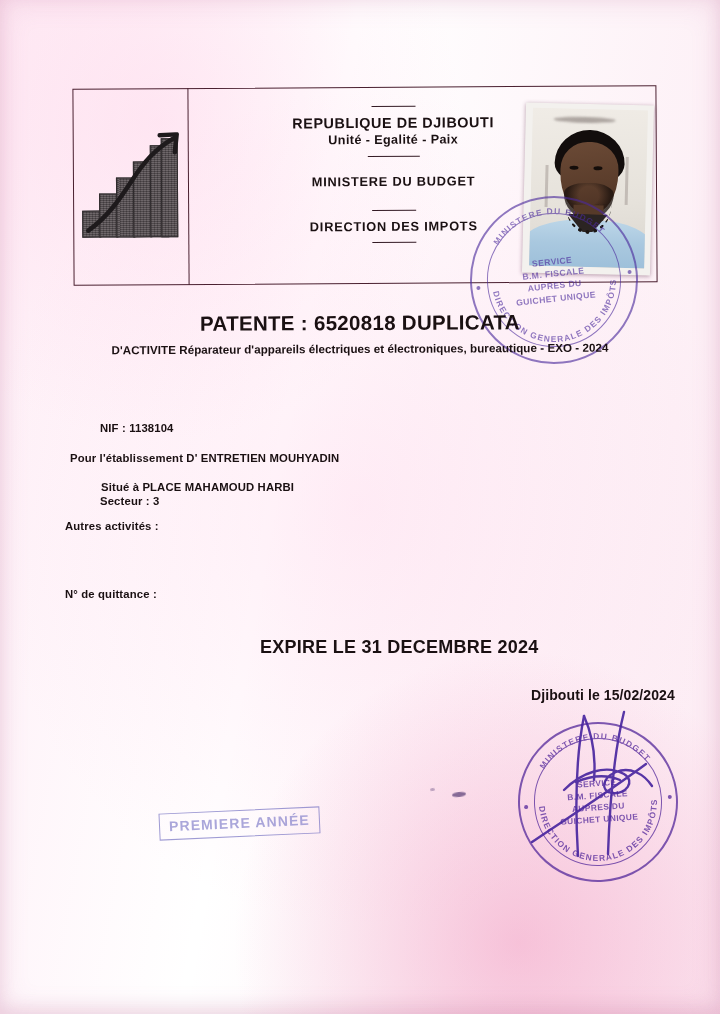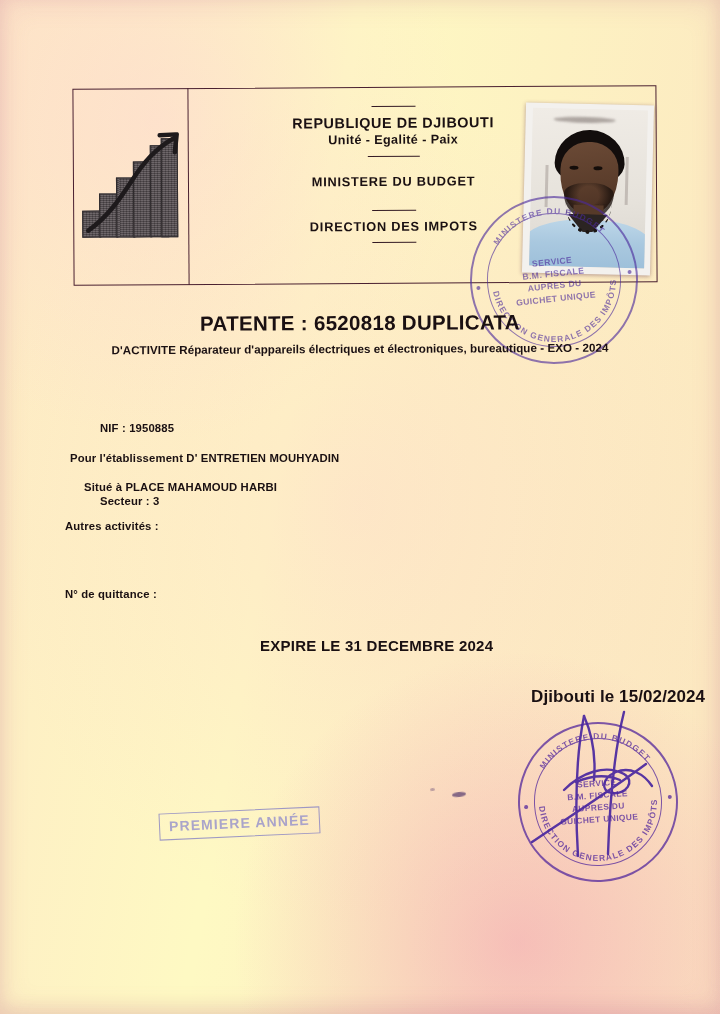--- a/index.html
+++ b/index.html
@@ -5,21 +5,21 @@
   html, body {
     margin: 0;
     padding: 0;
     background: #b0b0b0;
   }
   .page {
     position: relative;
     width: 720px;
     height: 1014px;
     overflow: hidden;
-    background: #fef9c3;
+    background: #ffffff;
     font-family: "Liberation Sans", sans-serif;
     color: #1a1012;
   }
   
   .paper-tex {
     position: absolute; inset: 0;
     background:
       radial-gradient(ellipse 55% 40% at 72% 93%, rgba(236,120,170,0.40), rgba(236,120,170,0) 72%),
       radial-gradient(ellipse 60% 45% at 22% 12%, rgba(255,190,222,0.30), rgba(255,190,222,0) 70%),
       radial-gradient(ellipse 70% 55% at 50% 50%, rgba(255,175,215,0.22), rgba(255,175,215,0) 75%),
@@ -293,37 +293,37 @@
   .field {
     position: absolute;
     font-size: 11.3px;
     font-weight: bold;
     letter-spacing: 0.15px;
     white-space: nowrap;
   }
   .f-delivre  { left: 70px;  top: 396px; }
   .f-nif      { left: 100px; top: 422px; }
   .f-etab     { left: 70px;  top: 452px; text-align: right; }
-  .f-situe    { left: 84px; top: 481px; }
+  .f-situe    { left: 101px; top: 481px; }
   .f-secteur  { left: 100px; top: 495px; }
   .f-autres   { left: 65px;  top: 520px; }
   .f-quittance{ left: 65px;  top: 588px; }
 
   .f-expire {
     position: absolute;
     left: 260px; top: 637px;
-    font-size: 15px;
+    font-size: 18px;
     font-weight: bold;
     letter-spacing: 0.25px;
     white-space: nowrap;
   }
   .f-place-date {
     position: absolute;
     left: 531px; top: 687px;
-    font-size: 17px;
+    font-size: 14px;
     font-weight: bold;
     letter-spacing: 0.1px;
     white-space: nowrap;
   }
 
   
   .first-year {
     position: absolute;
     left: 159px; top: 810px;
     padding: 4px 9px 5px;
@@ -434,21 +434,21 @@
       <div>SERVICE</div>
       <div>B.M. FISCALE</div>
       <div>AUPRES DU</div>
       <div>GUICHET UNIQUE</div>
     </div>
   </div>
 
   <div class="doc-title">PATENTE : 6520818 DUPLICATA</div>
   <div class="doc-subtitle">D'ACTIVITE Réparateur d'appareils électriques et électroniques, bureautique - EXO - 2024</div>
 
-  <div class="field f-nif">NIF : 1950885</div>
+  <div class="field f-nif">NIF : 1138104</div>
   <div class="field f-etab">Pour l'établissement D' ENTRETIEN MOUHYADIN</div>
   <div class="field f-situe">Situé à PLACE MAHAMOUD HARBI</div>
   <div class="field f-secteur">Secteur : 3</div>
   <div class="field f-autres">Autres activités :</div>
   <div class="field f-quittance">N° de quittance :</div>
 
   <div class="f-expire">EXPIRE LE 31 DECEMBRE  2024</div>
   <div class="f-place-date">Djibouti le 15/02/2024</div>
 
   <div class="stamp stamp-bottom">

